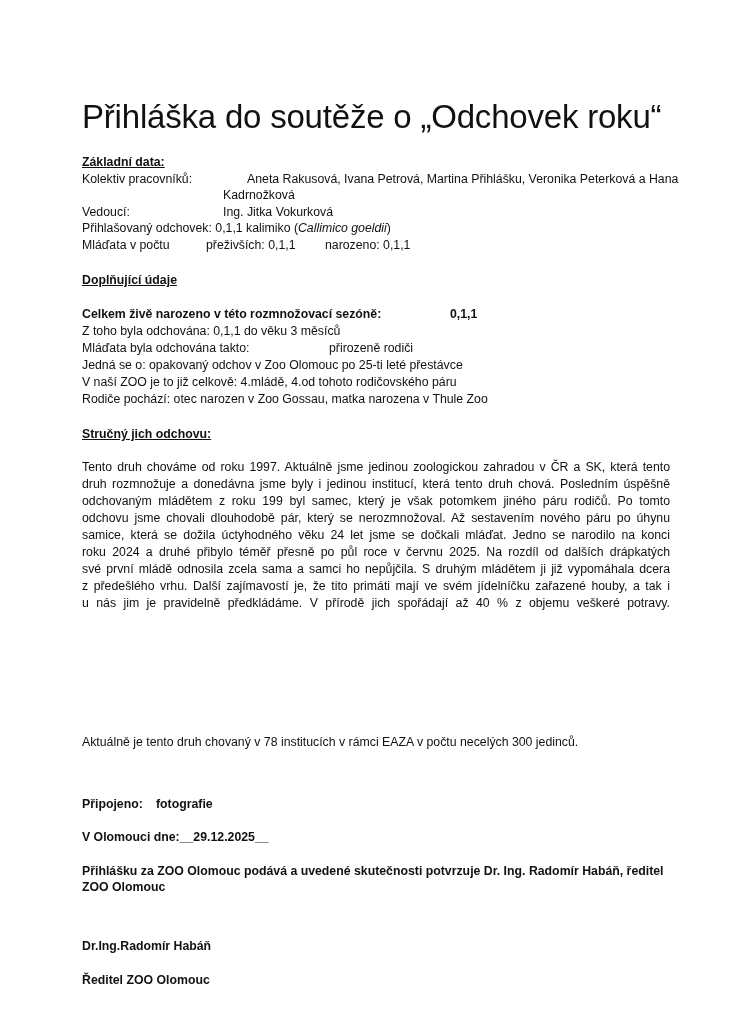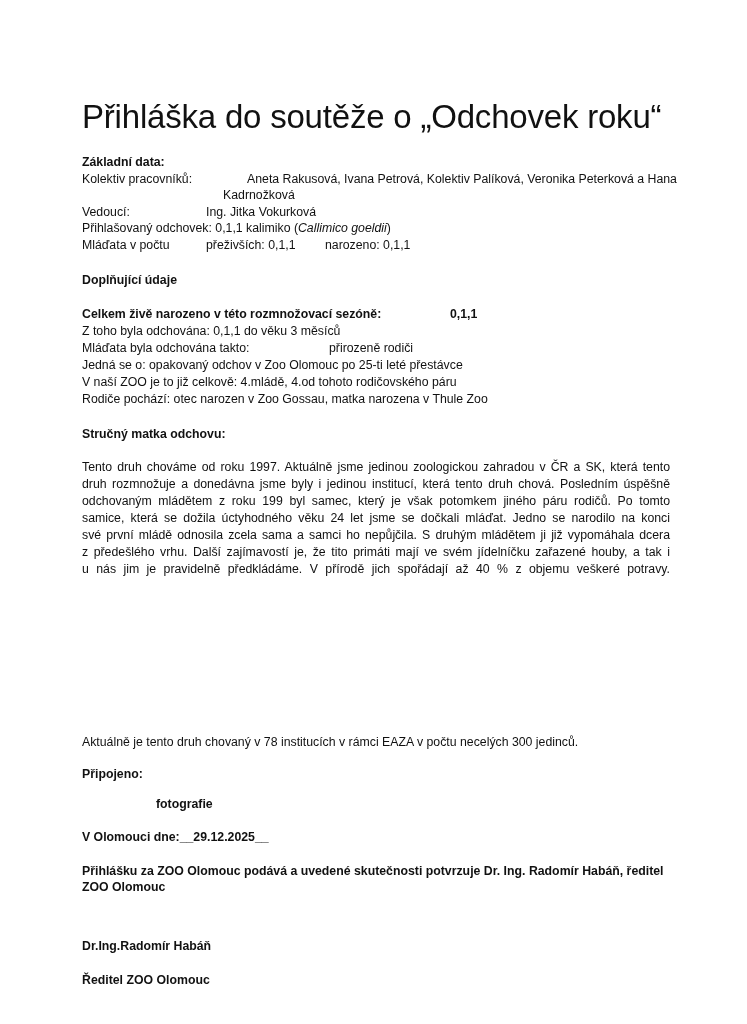--- a/index.html
+++ b/index.html
@@ -7,43 +7,43 @@
       width: 747px; height: 1024px; position: relative; overflow: hidden;
       font-family: "Liberation Sans", sans-serif; color: #111;
     }
     .page { position: absolute; left: 82px; top: 0; width: 600px; }
     .title {
       position: absolute; left: 0; top: 98px; font-size: 33px; font-weight: 400;
       letter-spacing: -0.2px; white-space: nowrap; color: #111;
     }
     .line { position: absolute; left: 0; font-size: 12.3px; line-height: 16px; white-space: nowrap; }
     .bold { font-weight: 700; text-align: right; }
-    .heading { font-weight: 700; }
+    .heading { font-weight: 700; text-decoration: underline; }
     .para {
       position: absolute; left: 0; top: 459px; width: 588px; font-size: 12.3px;
       line-height: 17.05px; text-align: justify;
     }
     .para span.l { display: block; text-align: justify; text-align-last: justify; height: 17.05px; }
     .para span.l.last { text-align-last: left; }
   </style>
 </head>
 <body>
 
 <div class="page">
 
   <div class="title">Přihláška do soutěže o „Odchovek roku“</div>
 
   <div class="line heading" style="top:154px">Základní data:</div>
 
   <div class="line" style="top:171px">Kolektiv pracovníků:</div>
-  <div class="line" style="top:171px; left:165px">Aneta Rakusová, Ivana Petrová, Kolektiv Palíková, Veronika Peterková a Hana</div>
+  <div class="line" style="top:171px; left:165px">Aneta Rakusová, Ivana Petrová, Martina Přihlášku, Veronika Peterková a Hana</div>
   <div class="line" style="top:187px; left:141px">Kadrnožková</div>
 
   <div class="line" style="top:204px">Vedoucí:</div>
-  <div class="line" style="top:204px; left:124px">Ing. Jitka Vokurková</div>
+  <div class="line" style="top:204px; left:141px">Ing. Jitka Vokurková</div>
 
   <div class="line" style="top:220px">
     <span>Přihlašovaný odchovek: 0,1,1 kalimiko (</span><i>Callimico goeldii</i><span>)</span>
   </div>
 
   <div class="line" style="top:237px">Mláďata v počtu</div>
   <div class="line" style="top:237px; left:124px">přeživších: 0,1,1</div>
   <div class="line" style="top:237px; left:243px">narozeno: 0,1,1</div>
 
   <div class="line heading" style="top:272px">Doplňující údaje</div>
@@ -53,35 +53,37 @@
 
   <div class="line" style="top:323px">Z toho byla odchována:  0,1,1 do věku 3 měsíců</div>
 
   <div class="line" style="top:340px">Mláďata byla odchována takto:</div>
   <div class="line" style="top:340px; left:247px">přirozeně rodiči</div>
 
   <div class="line" style="top:357px">Jedná se o: opakovaný odchov v Zoo Olomouc po 25-ti leté přestávce</div>
   <div class="line" style="top:374px">V naší ZOO je to již celkově: 4.mládě, 4.od tohoto rodičovského páru</div>
   <div class="line" style="top:391px">Rodiče pochází: otec narozen v Zoo Gossau, matka narozena v Thule Zoo</div>
 
-  <div class="line heading" style="top:426px">Stručný matka odchovu:</div>
+  <div class="line heading" style="top:426px">Stručný jich odchovu:</div>
 
   <div class="para">
     <span class="l">Tento druh chováme od roku 1997. Aktuálně jsme jedinou zoologickou zahradou v ČR a SK, která tento</span>
     <span class="l">druh rozmnožuje a donedávna jsme byly i jedinou institucí, která tento druh chová. Posledním úspěšně</span>
     <span class="l">odchovaným mládětem z roku 199 byl samec, který je však potomkem jiného páru rodičů. Po tomto</span>
+    <span class="l">odchovu jsme chovali dlouhodobě pár, který se nerozmnožoval. Až sestavením nového páru po úhynu</span>
     <span class="l">samice, která se dožila úctyhodného věku 24 let jsme se dočkali mláďat. Jedno se narodilo na konci</span>
+    <span class="l">roku 2024 a druhé přibylo téměř přesně po půl roce v červnu 2025. Na rozdíl od dalších drápkatých</span>
     <span class="l">své první mládě odnosila zcela sama a samci ho nepůjčila. S druhým mládětem ji již vypomáhala dcera</span>
     <span class="l">z předešlého vrhu. Další zajímavostí je, že tito primáti mají ve svém jídelníčku zařazené houby, a tak i</span>
     <span class="l">u nás jim je pravidelně předkládáme. V přírodě jich spořádají až 40 % z objemu veškeré potravy.</span>
   </div>
 
   <div class="line" style="top:734px">Aktuálně je tento druh chovaný v 78 institucích v rámci EAZA v počtu necelých 300 jedinců.</div>
 
-  <div class="line bold" style="top:766px">Připojeno:</div>
+  <div class="line bold" style="top:796px">Připojeno:</div>
   <div class="line bold" style="top:796px; left:74px">fotografie</div>
 
   <div class="line bold" style="top:829px">V Olomouci dne:__29.12.2025__</div>
 
   <div class="line bold" style="top:863px">Přihlášku za ZOO Olomouc podává a uvedené skutečnosti potvrzuje Dr. Ing. Radomír Habáň, ředitel</div>
   <div class="line bold" style="top:879px">ZOO Olomouc</div>
 
   <div class="line bold" style="top:938px">Dr.Ing.Radomír Habáň</div>
   <div class="line bold" style="top:972px">Ředitel ZOO Olomouc</div>
 

